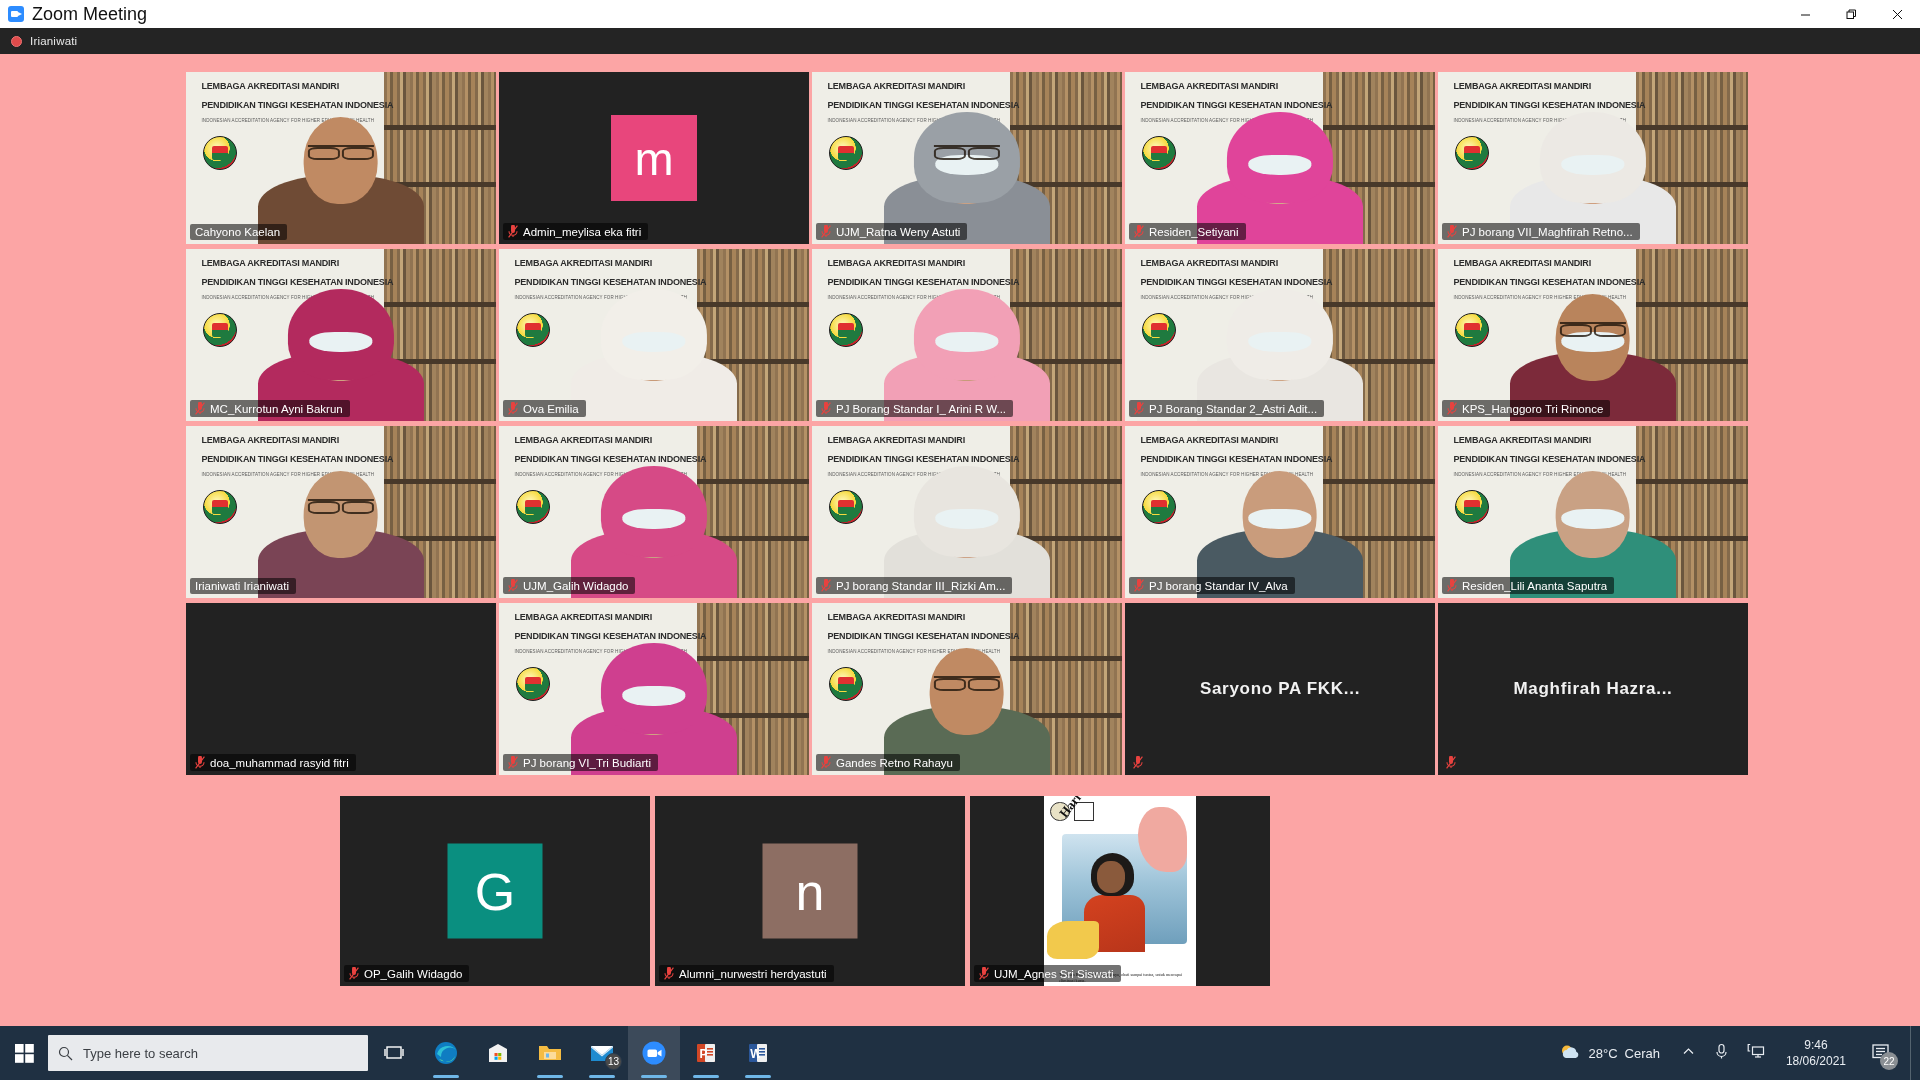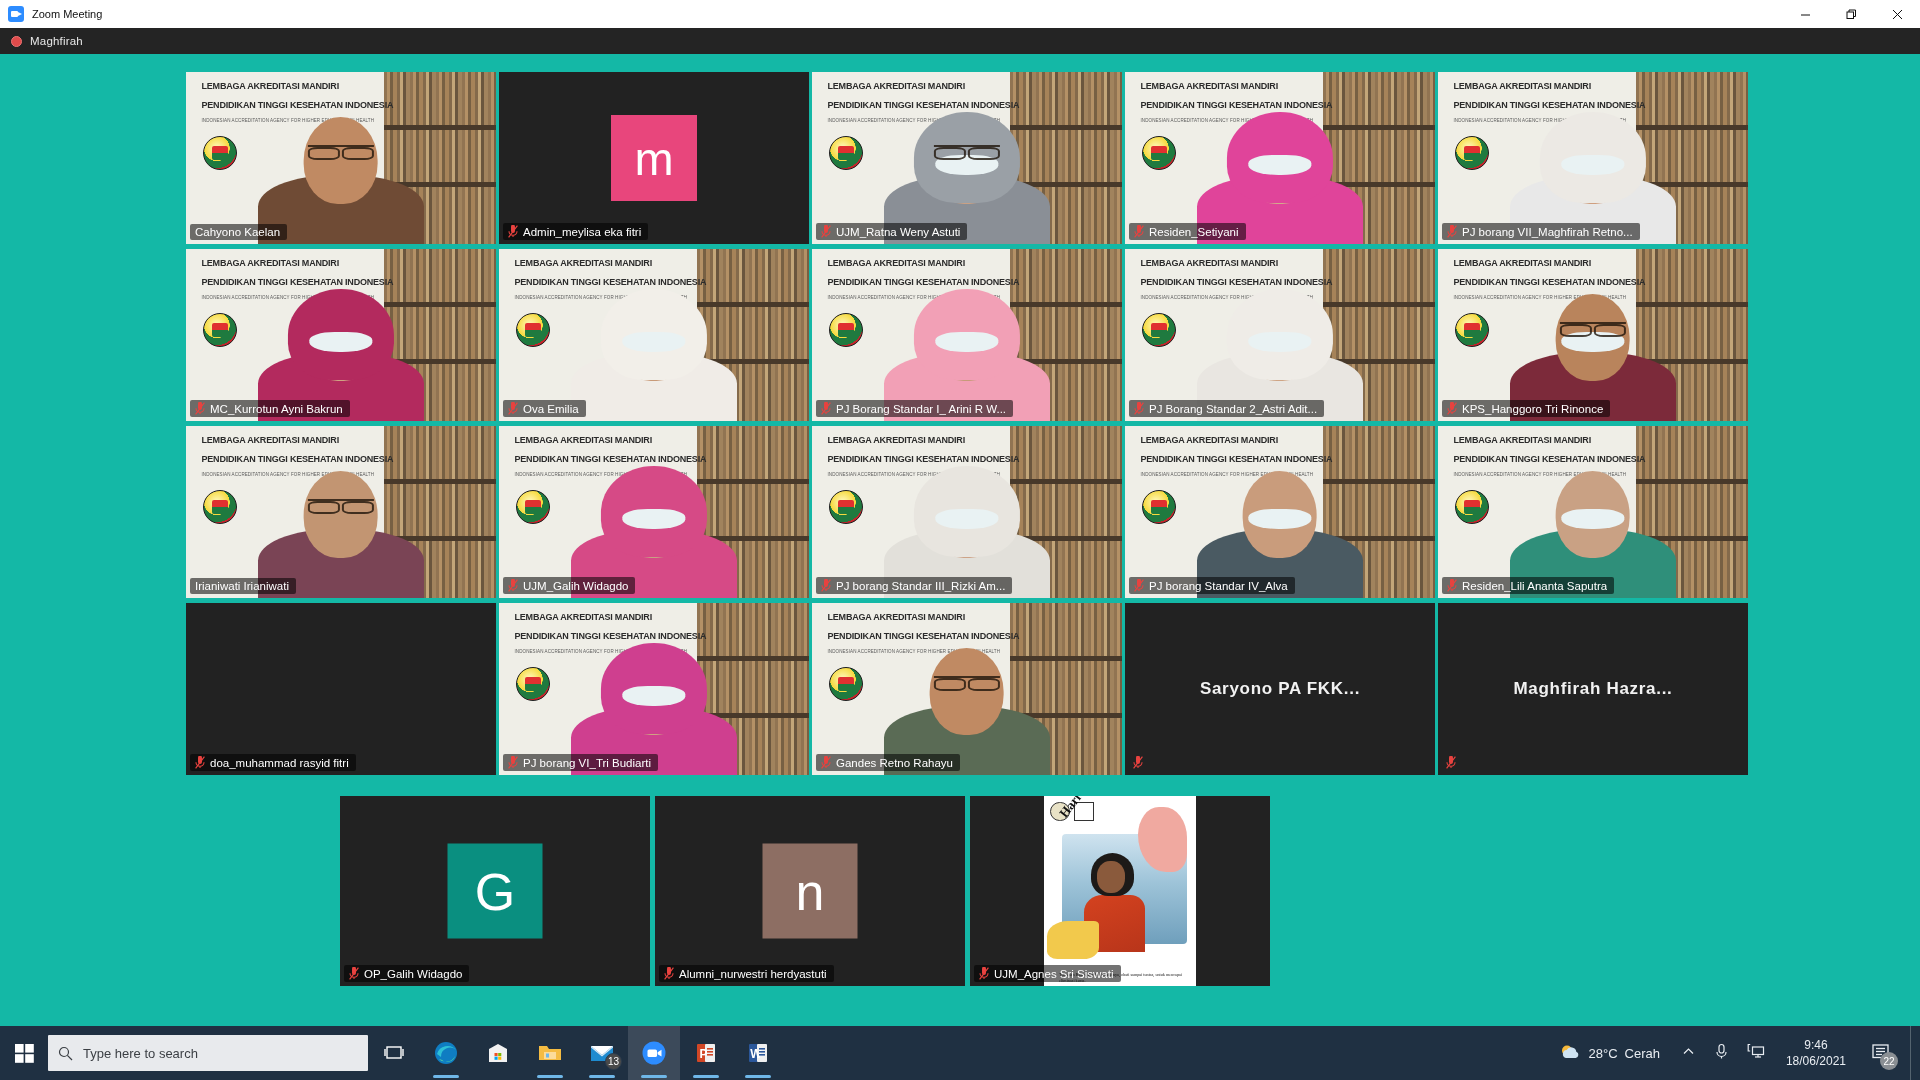--- a/index.html
+++ b/index.html
@@ -22,21 +22,21 @@
   #titlebar .tb-icon::after {
     content: ""; position: absolute; left: 3px; top: 5px;
     width: 7px; height: 6px; background: #fff; border-radius: 1px;
   }
   #titlebar .tb-icon::before {
     content: ""; position: absolute; left: 9.5px; top: 5.5px;
     width: 0; height: 0; border-top: 2.5px solid transparent;
     border-bottom: 2.5px solid transparent; border-left: 4px solid #fff;
   }
   #titlebar .tb-title {
-    margin-left: 8px; font-size: 11px; color: #111;
+    margin-left: 8px; font-size: 18px; color: #111;
   }
   .win-controls { position: absolute; right: 0; top: 0; display: flex; height: 28px; }
   .win-btn {
     width: 46px; height: 28px; display: flex; align-items: center;
     justify-content: center; color: #111;
   }
   .win-btn svg { display: block; }
 
   
   #rec-bar {
@@ -45,21 +45,21 @@
   }
   #rec-dot {
     width: 11px; height: 11px; border-radius: 50%; background: #e04b4b;
     border: 1px solid #f07575; margin-right: 8px; flex: none;
   }
   #rec-label { color: #e8e8e8; font-size: 11.5px; letter-spacing: .2px; }
 
   
   #gallery {
     position: absolute; top: 54px; left: 0; right: 0; bottom: 54px;
-    background: #14b8a6;
+    background: #fca5a5;
   }
   .tile {
     position: absolute; background: #222222; overflow: hidden;
   }
   .tile.speaking { box-shadow: inset 0 0 0 3px #9ce82b; }
 
   
   .vbg {
     position: absolute; inset: 0;
     background: #efeee7;
@@ -308,21 +308,21 @@
       <svg width="11" height="11" viewBox="0 0 11 11">
         <line x1="1" y1="1" x2="10" y2="10" stroke="#111" stroke-width="1"></line>
         <line x1="10" y1="1" x2="1" y2="10" stroke="#111" stroke-width="1"></line>
       </svg>
     </div>
   </div>
 </div>
 
 <div id="rec-bar">
   <div id="rec-dot"></div>
-  <div id="rec-label">Maghfirah</div>
+  <div id="rec-label">Irianiwati</div>
 </div>
 
 <div id="gallery">
     <div class="tile speaking" style="left: 186px; top: 18px; width: 310px; height: 172px;">
     <div class="vbg">
       <div class="shelf"></div>
       <div class="vb-head1">LEMBAGA AKREDITASI MANDIRI</div>
       <div class="vb-head2">PENDIDIKAN TINGGI KESEHATAN INDONESIA</div>
       <div class="vb-sub">INDONESIAN ACCREDITATION AGENCY FOR HIGHER EDUCATION IN HEALTH</div>
       <div class="vb-logo"></div>

